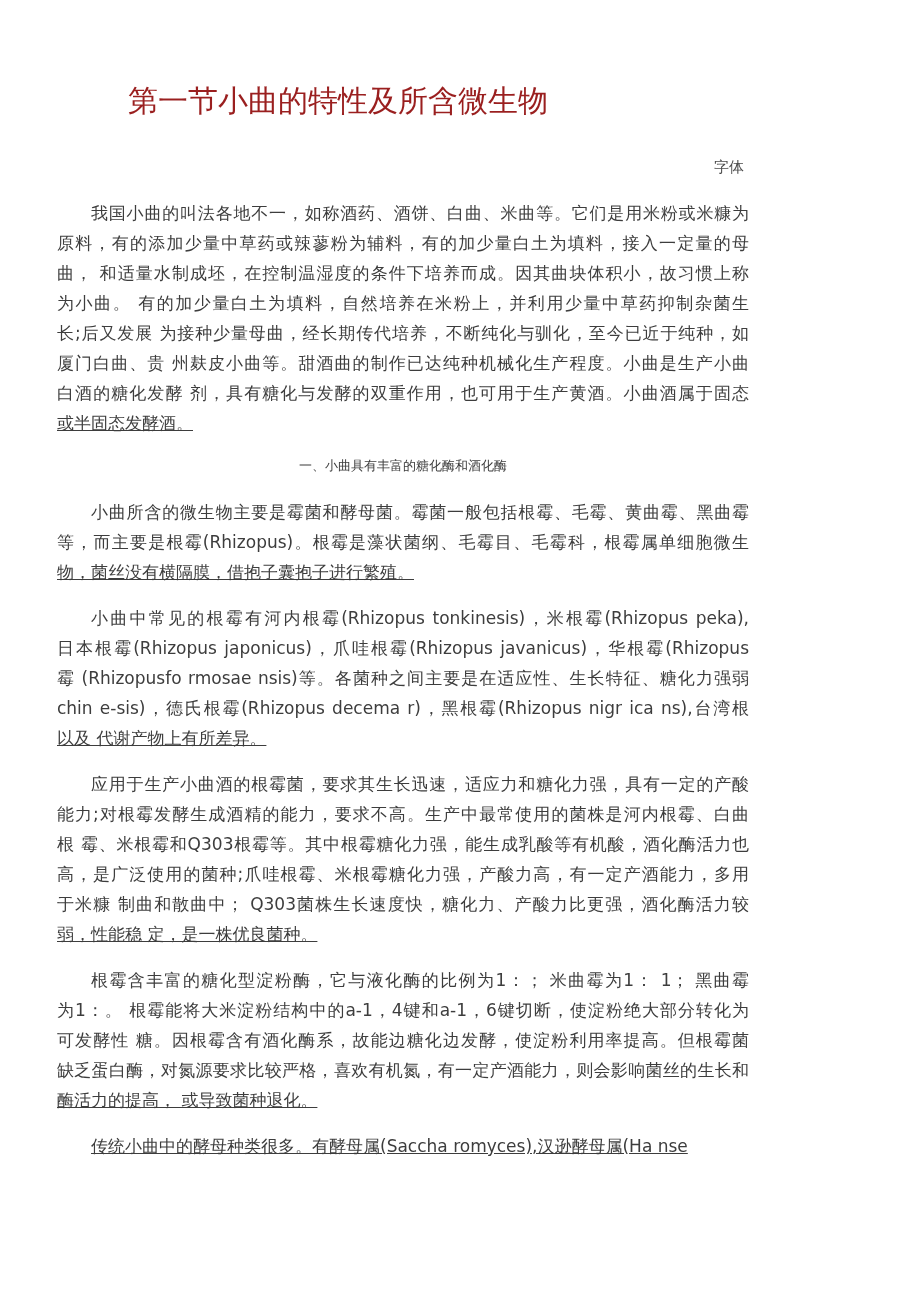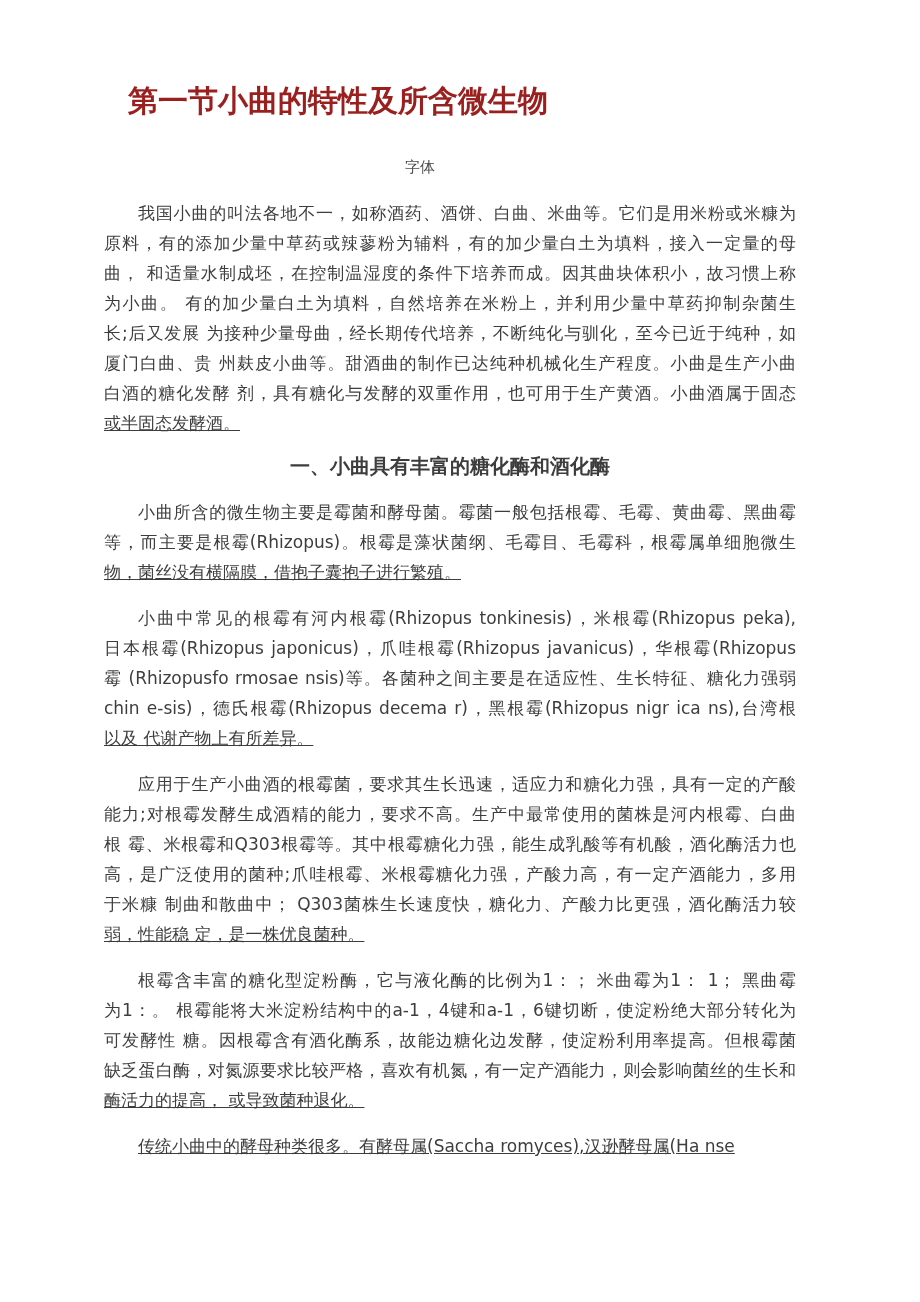--- a/index.html
+++ b/index.html
@@ -15,56 +15,55 @@
   }
   .page {
     position: relative;
     width: 920px;
     height: 1302px;
     background: #ffffff;
   }
   .title {
     margin: 85px 0 0 128px;
     font-family: "DejaVu Serif", "Liberation Serif", serif;
-    font-weight: bold;
+    font-weight: normal;
     font-size: 30px;
     line-height: 32px;
     color: var(--title-color, #9a1f1f);
   }
   .font-row {
     width: 744px;
     margin-top: 40px;
-    text-align: center;
-    padding-left: 48px;
+    text-align: right;
   }
   .font-label {
     font-size: 15px;
     line-height: 18px;
     color: var(--label-color, #4c4c4c);
     cursor: pointer;
   }
   .doc-body {
     width: 692px;
-    margin: 22px 0 0 104px;
+    margin: 22px 0 0 57px;
     font-size: 17px;
     line-height: 30px;
     color: var(--body-color, #3d3d3d);
   }
   .para { margin: 16px 0 0 0; }
   .para:first-child { margin-top: 0; }
   .line {
     text-align: justify;
     text-align-last: justify;
   }
   .line.last { text-align-last: left; text-decoration: underline; }
   .line.first { text-indent: 34px; }
   .heading {
-    font-size: 20px;
+    font-size: 13px;
     line-height: 30px;
-    font-weight: bold;
+    font-weight: normal;
     text-align: center;
     margin: 13px 0 10px 0;
     color: var(--body-color, #3d3d3d);
   }
 </style>
 </head>
 <body style="background: rgb(255, 255, 255);">
 
 <div class="page">
 

